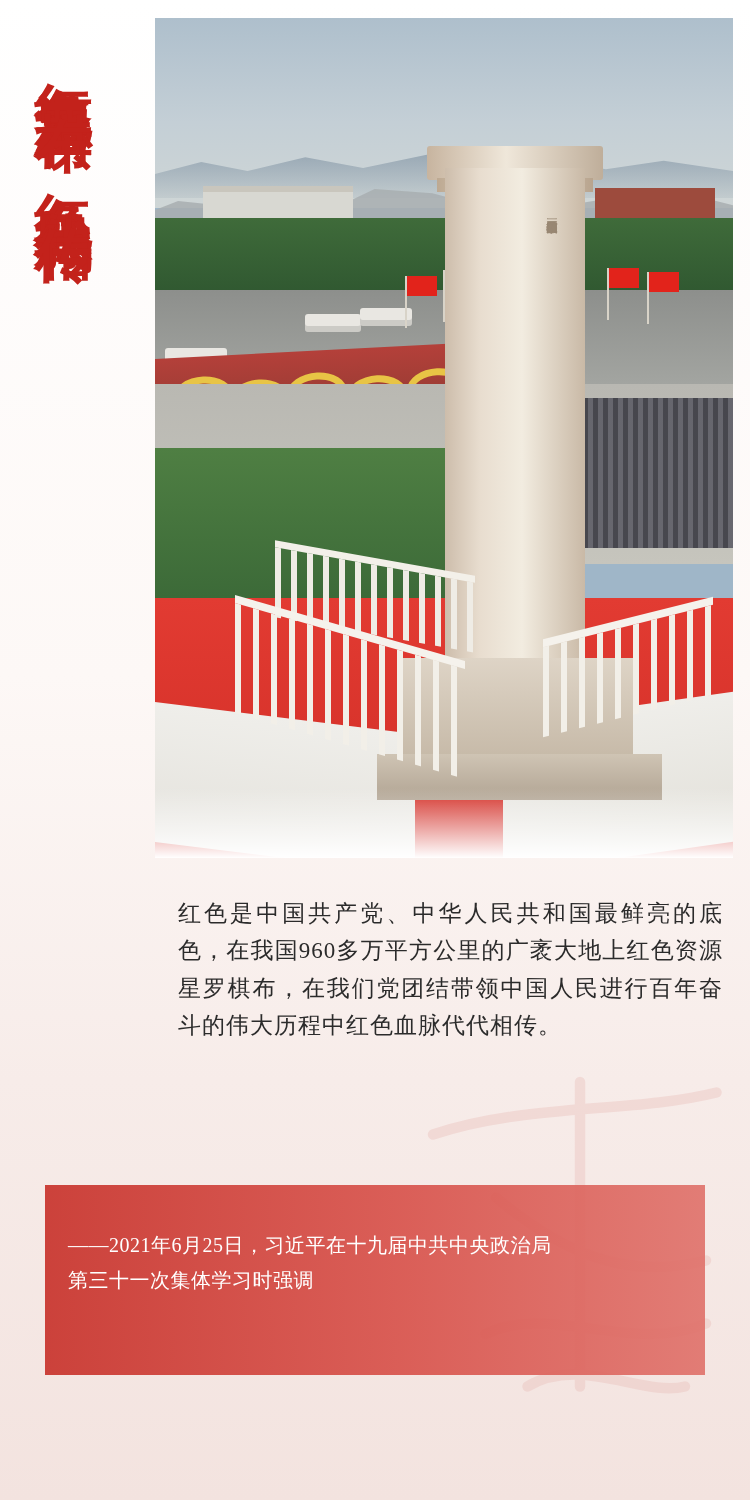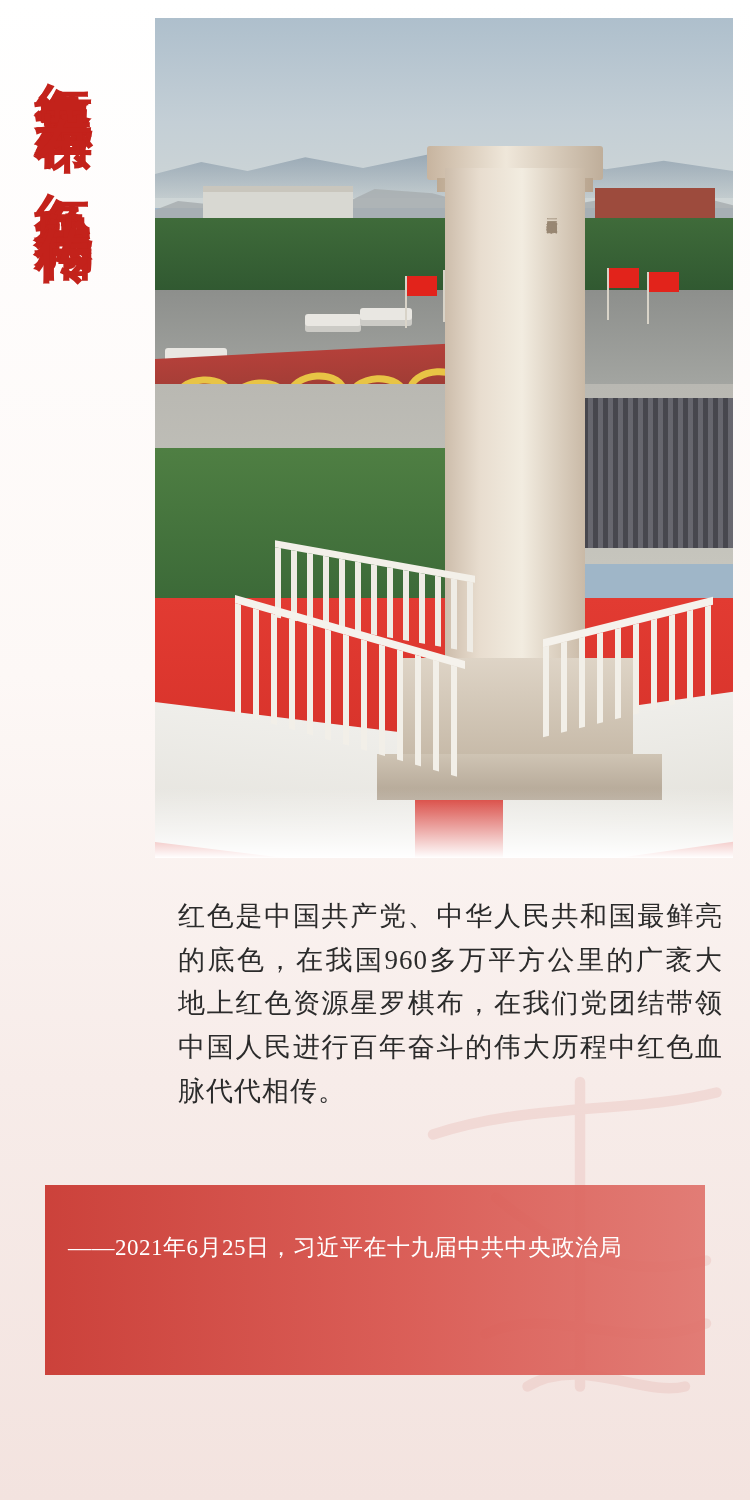--- a/index.html
+++ b/index.html
@@ -221,21 +221,21 @@
     padding-right:46px;
   }
 
   
   .body-text {
     position:absolute;
     left:178px;
     top:895px;
     width:545px;
     font-family:"Liberation Serif", serif;
-    font-size:27px;
+    font-size:23px;
     line-height:1.62;
     color:#2b2b2b;
     letter-spacing:1px;
     text-align: justify;
   }
 
   
   .source-block {
     position:absolute;
     left:45px;
@@ -245,21 +245,21 @@
     background: linear-gradient(90deg,#c8332c 0%, #d8534c 55%, #e0736c 100%);
     opacity:.92;
   }
   .source-text {
     position:absolute;
     left:68px;
     top:1228px;
     width:620px;
     color:#ffffff;
     font-family:"Liberation Serif", serif;
-    font-size:23px;
+    font-size:20px;
     line-height:1.75;
     letter-spacing:.5px;
   }
 
   
   .footer {
     position:absolute;
     left:0; top:1415px; width:100%;
     text-align:center;
   }
@@ -351,16 +351,17 @@
     <div class="railing3"></div>
 
     <div class="photo-fade"></div>
   </div>
 
   <div class="body-text">红色是中国共产党、中华人民共和国最鲜亮的底色，在我国960多万平方公里的广袤大地上红色资源星罗棋布，在我们党团结带领中国人民进行百年奋斗的伟大历程中红色血脉代代相传。</div>
 
   <div class="source-block"></div>
   <div class="source-text">
     <div>——2021年6月25日，习近平在十九届中共中央政治局</div>
+    <div>第三十一次集体学习时强调</div>
   </div>
 
 
 </div>
 
 </body></html>

